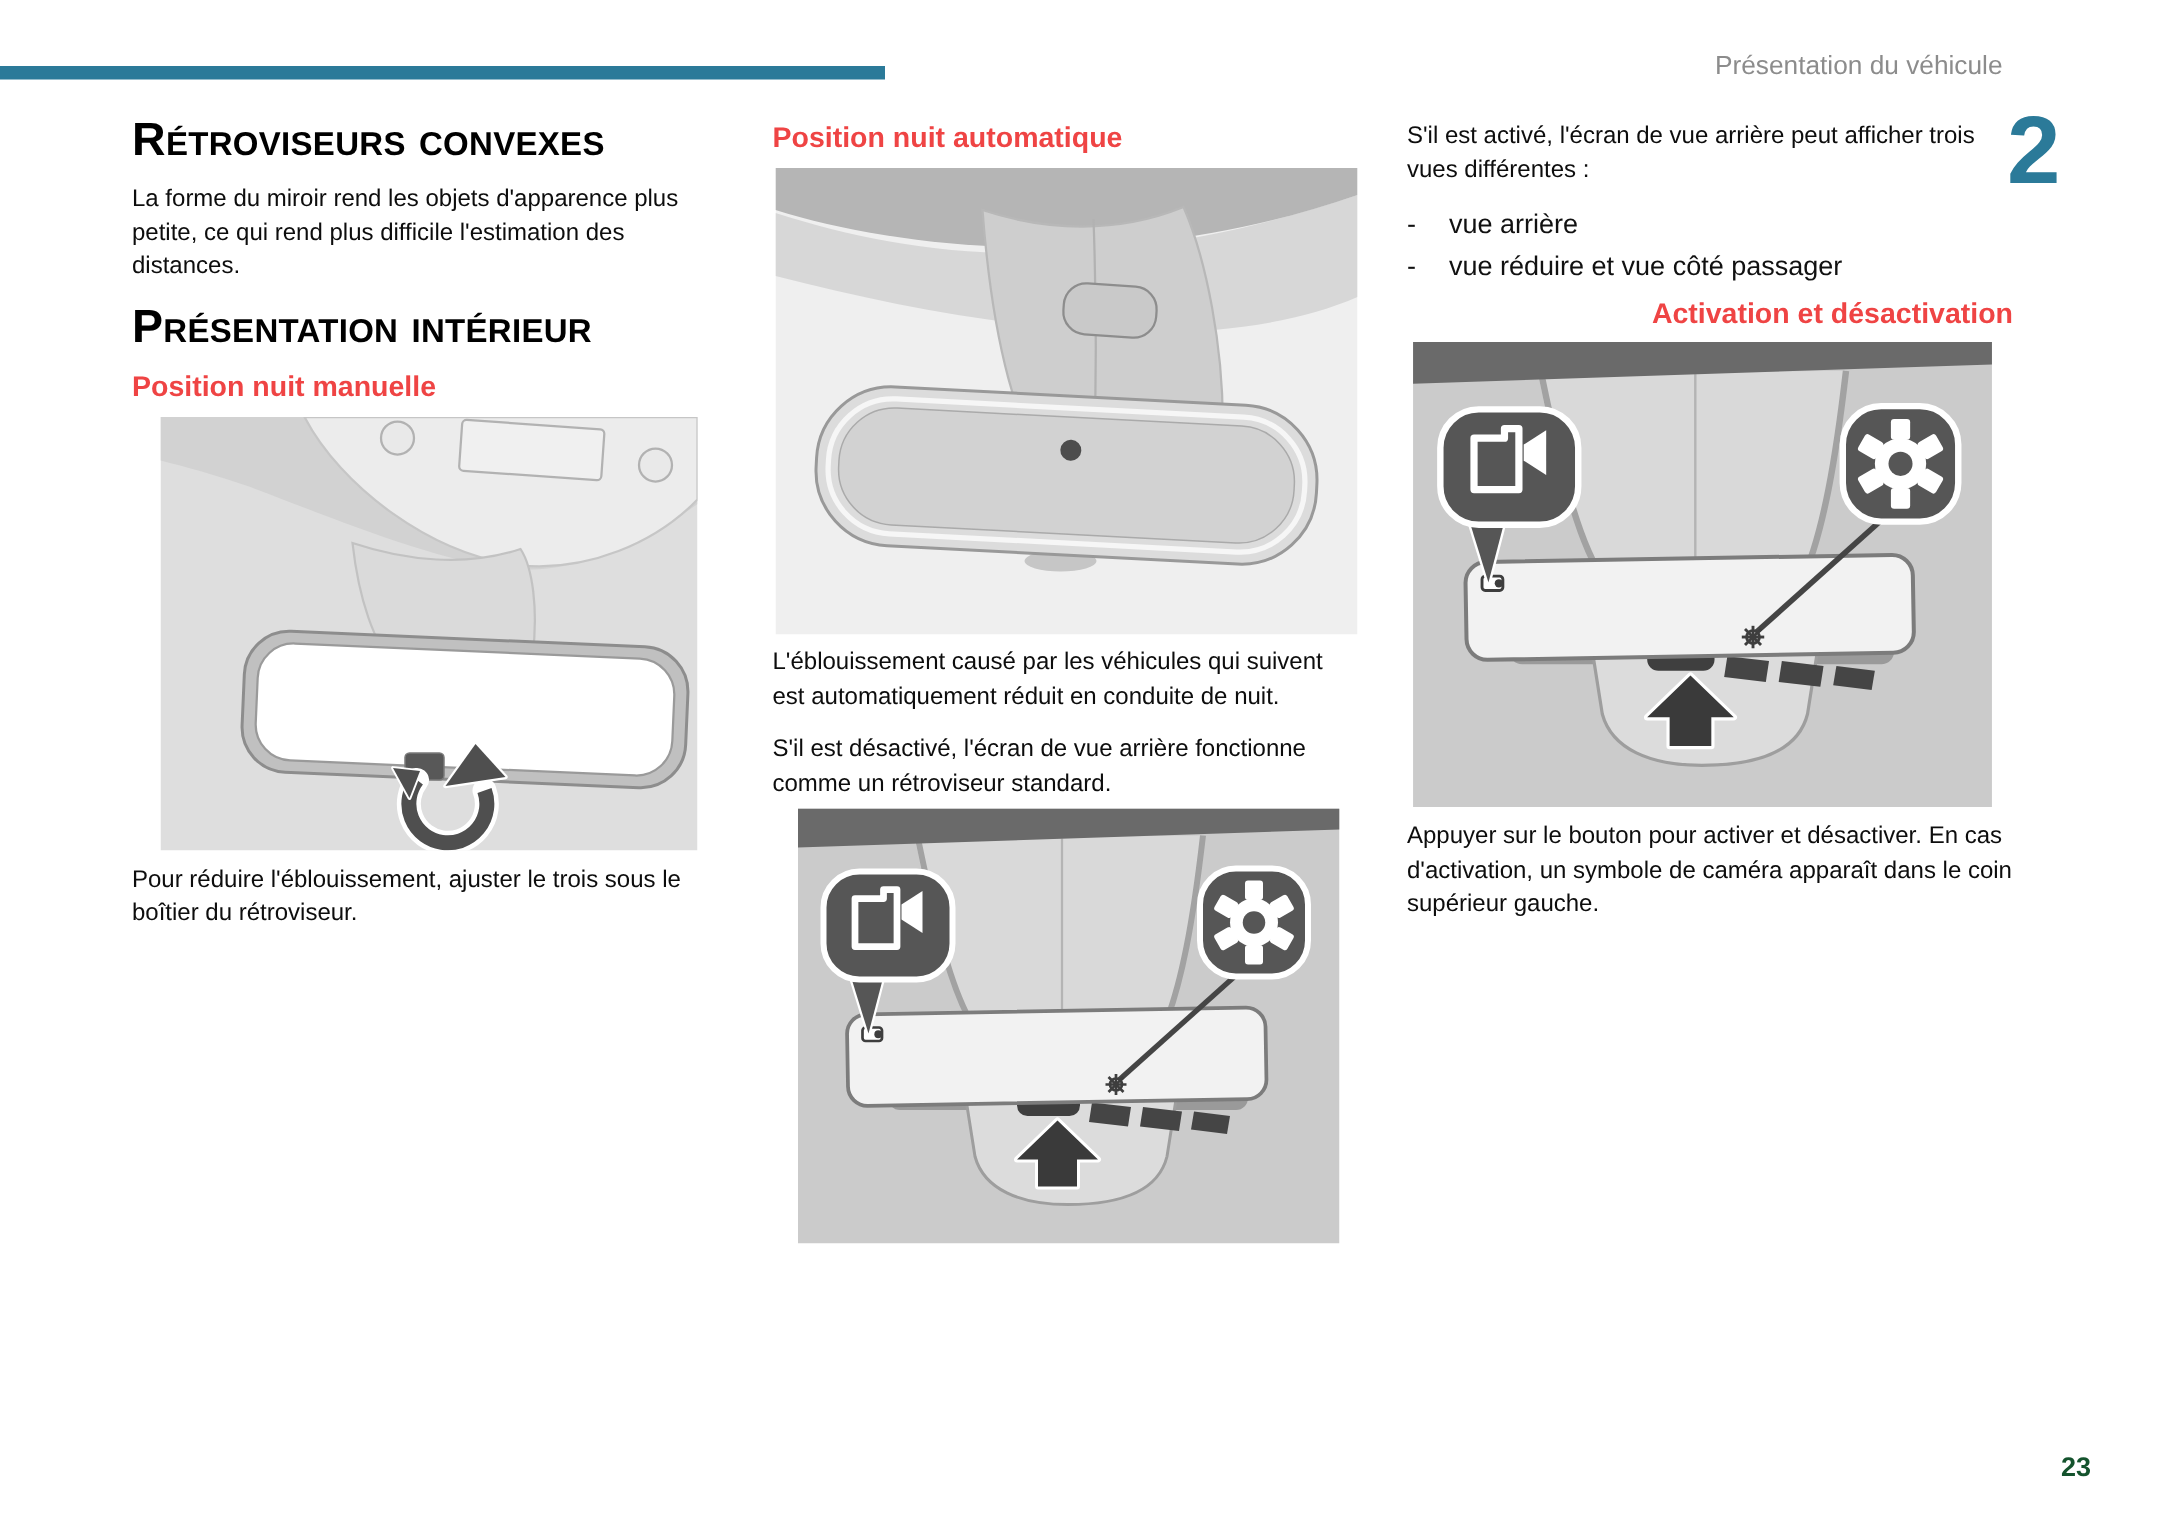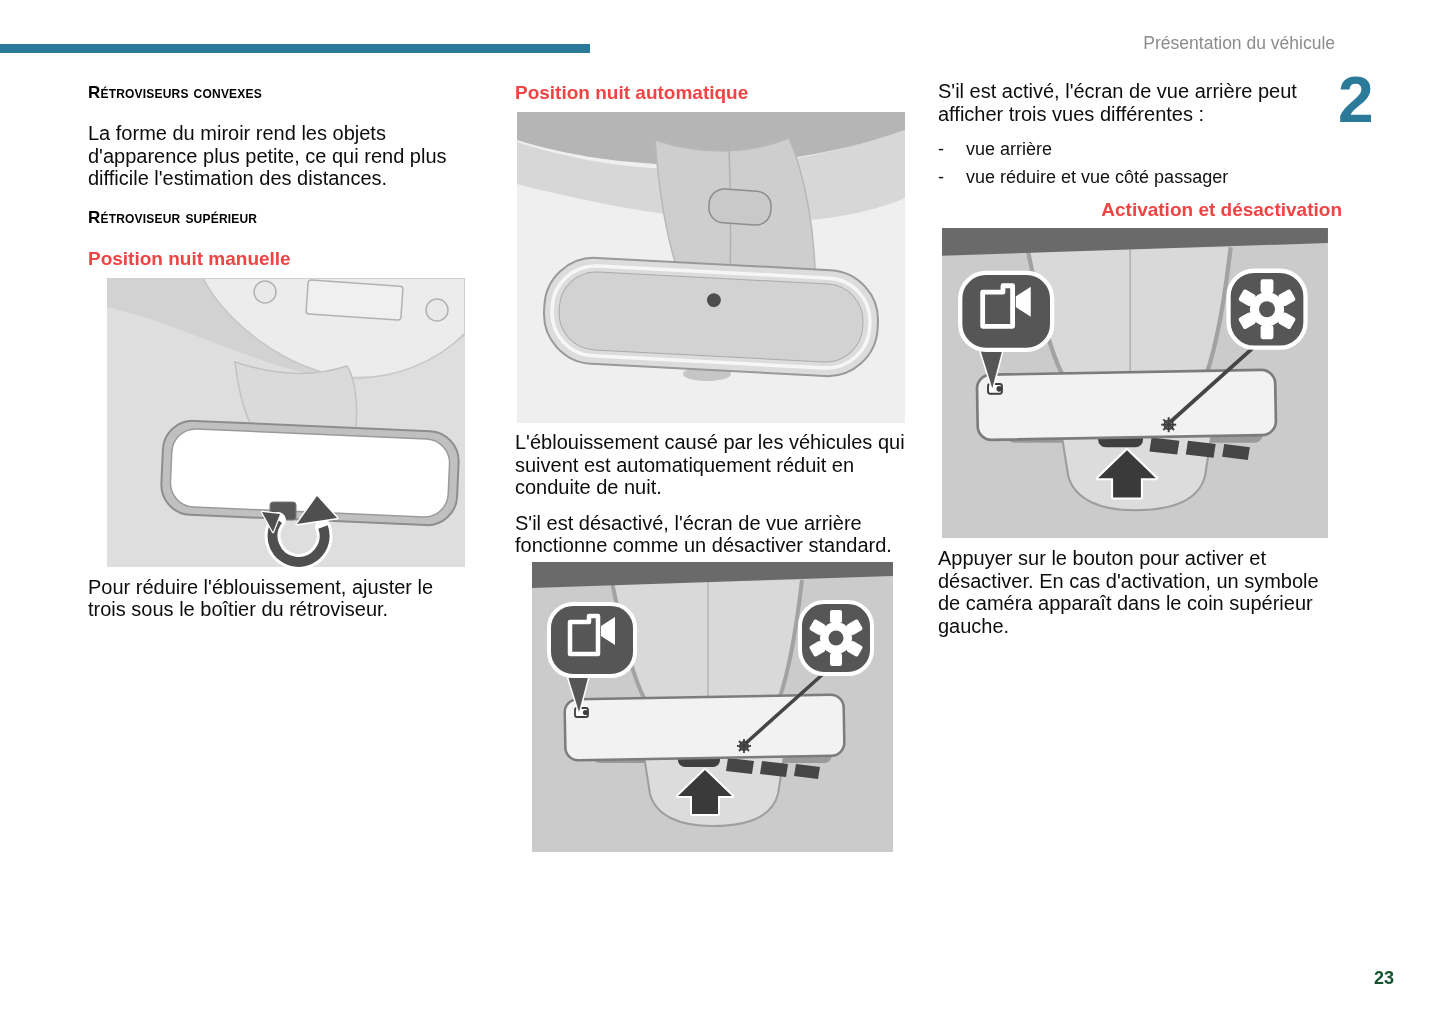--- a/index.html
+++ b/index.html
@@ -17,25 +17,25 @@
     color:#2b7a99; line-height:1;
   }
   .page-num {
     position:absolute; top:968px; left:1374px; font-size:18px; font-weight:bold; color:#14532d;
   }
   .col { position:absolute; top:0; }
   .col1 { left:88px;  width:382px; }
   .col2 { left:515px; width:392px; }
   .col3 { left:938px; width:404px; }
   h1 {
-    font-size:17px; font-weight:bold; font-variant:small-caps;
+    font-size:31px; font-weight:bold; font-variant:small-caps;
     letter-spacing:0.2px; line-height:30px; color:#000;
   }
   h3 { font-size:19px; font-weight:bold; line-height:22px; color:#ef4444; }
-  p  { font-size:20px; line-height:22.5px; color:#0d0d0d; }
+  p  { font-size:16px; line-height:22.5px; color:#0d0d0d; }
   figure { line-height:0; }
   .bullet { display:flex; font-size:18px; line-height:22.5px; margin-bottom:5px; }
   .bullet .dash { width:28px; flex:0 0 28px; }
   
   .c1-h1a { margin-top:78px; }
   .c1-p1  { margin-top:14px; }
   .c1-h1b { margin-top:13px; }
   .c1-h3  { margin-top:15px; }
   .c1-fig { margin-top:8px; margin-left:19px; }
   .c1-cap { margin-top:9px; }
@@ -107,21 +107,21 @@
 <div class="page">
 
   <div class="topbar"></div>
   <div class="running-header">Présentation du véhicule</div>
   <div class="chapter-num">2</div>
   <div class="page-num">23</div>
 
   <div class="col col1">
     <h1 class="c1-h1a">Rétroviseurs convexes</h1>
     <p class="c1-p1">La forme du miroir rend les objets d'apparence plus petite, ce qui rend plus difficile l'estimation des distances.</p>
-    <h1 class="c1-h1b">Rétroviseur supérieur</h1>
+    <h1 class="c1-h1b">Présentation intérieur</h1>
     <h3 class="c1-h3">Position nuit manuelle</h3>
 
     <figure class="c1-fig">
       <svg width="358" height="289" viewBox="0 0 358 289">
         <rect width="358" height="289" fill="#dedede"></rect>
         <path d="M0,0 H358 V58 C330,78 300,96 258,101 C205,107 118,68 58,46 C38,39 16,33 0,29 Z" fill="#d2d2d2"></path>
         <path d="M96,0 C120,46 180,92 240,99 C285,103 330,84 358,55 L358,0 Z" fill="#ececec" stroke="#c6c6c6" stroke-width="1.5"></path>
         <circle cx="158" cy="14" r="11" fill="#e9e9e9" stroke="#b2b2b2" stroke-width="1.5"></circle>
         <rect x="200" y="5" width="95" height="34" rx="3" fill="#f0f0f0" stroke="#b2b2b2" stroke-width="1.5" transform="rotate(4 247 22)"></rect>
         <circle cx="330" cy="32" r="11" fill="#e9e9e9" stroke="#b2b2b2" stroke-width="1.5"></circle>
@@ -158,21 +158,21 @@
         <g transform="rotate(3 194 205)">
           <rect x="27" y="152" width="334" height="106" rx="50" fill="#dcdcdc" stroke="#999999" stroke-width="2"></rect>
           <rect x="35" y="160" width="318" height="90" rx="43" fill="none" stroke="#f6f6f6" stroke-width="3.5"></rect>
           <rect x="42" y="166" width="304" height="78" rx="37" fill="#d2d2d2" stroke="#aaaaaa" stroke-width="1"></rect>
           <circle cx="196" cy="188" r="7" fill="#4d4d4d"></circle>
         </g>
       </svg>
     </figure>
 
     <p class="c2-p1">L'éblouissement causé par les véhicules qui suivent est automatiquement réduit en conduite de nuit.</p>
-    <p class="c2-p2">S'il est désactivé, l'écran de vue arrière fonctionne comme un désactiver standard.</p>
+    <p class="c2-p2">S'il est désactivé, l'écran de vue arrière fonctionne comme un rétroviseur standard.</p>
 
     <figure class="c2-fig2">
       <svg width="361" height="290" viewBox="0 0 361 290">
         <use href="#scene-screen"></use>
       </svg>
     </figure>
   </div>
 
   <div class="col col3">
     <p class="c3-p1">S'il est activé, l'écran de vue arrière peut afficher trois vues différentes :</p>

